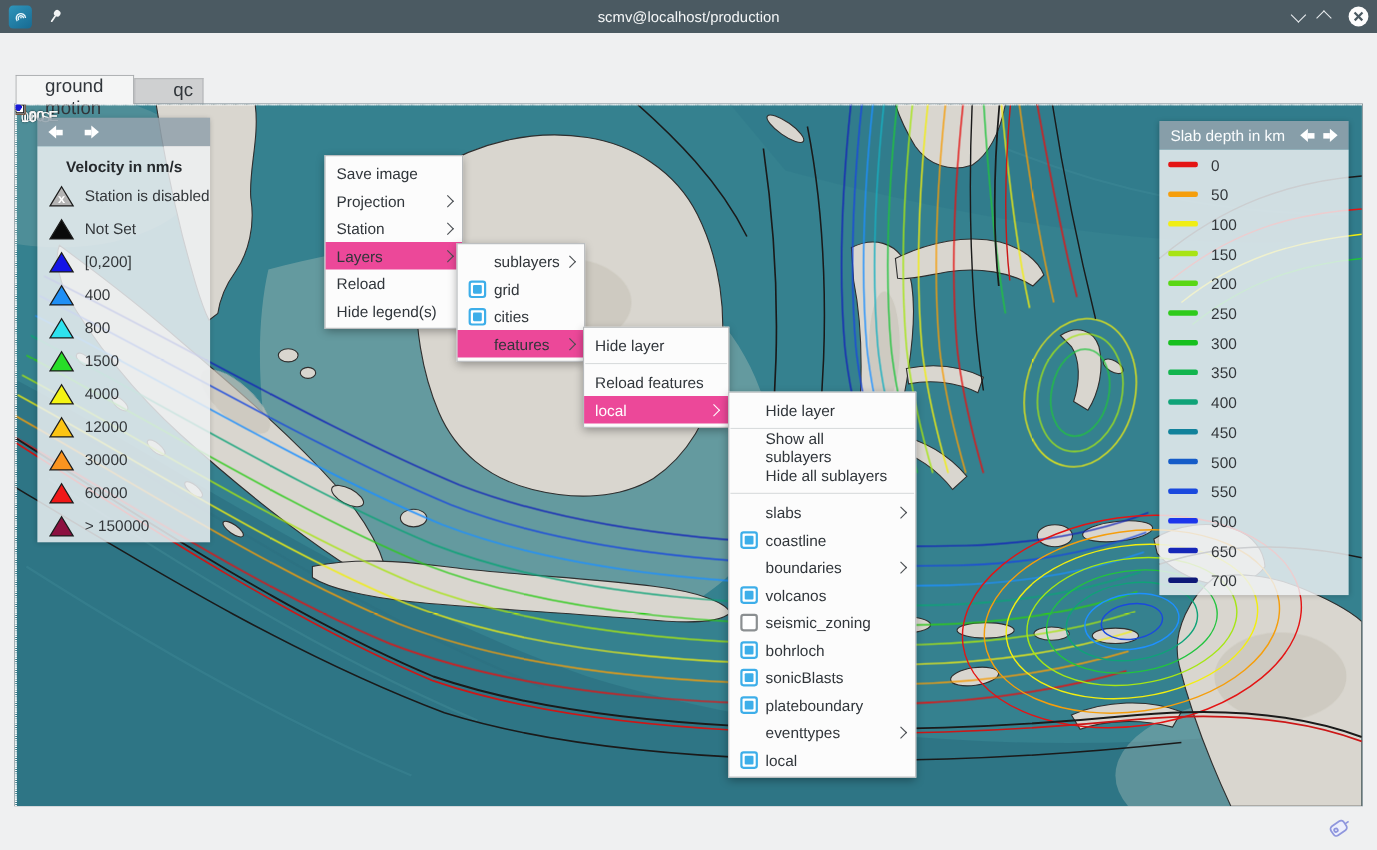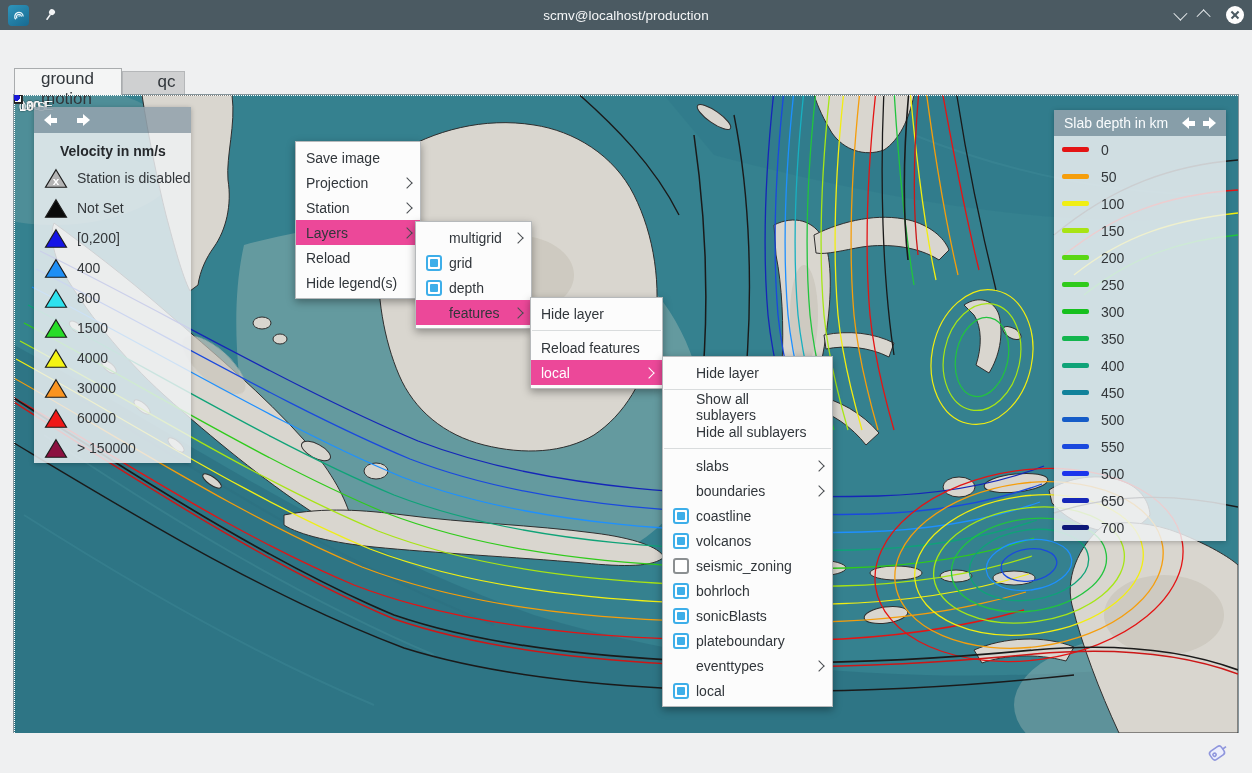--- a/index.html
+++ b/index.html
@@ -450,20 +450,27 @@
             </div>
             <div class="vleg-item">
               <svg class="tri" viewBox="0 0 20 18">
                 <polygon points="10,1.5 19,16.5 1,16.5" stroke="#1d1d1d" stroke-width="1" style="fill: rgb(244, 244, 20);"></polygon>
                 <text class="tri-x" x="10" y="14.5">x</text>
               </svg>
               <span class="vleg-label">4000</span>
             </div>
             <div class="vleg-item">
               <svg class="tri" viewBox="0 0 20 18">
+                <polygon points="10,1.5 19,16.5 1,16.5" stroke="#1d1d1d" stroke-width="1" style="fill: rgb(252, 196, 20);"></polygon>
+                <text class="tri-x" x="10" y="14.5">x</text>
+              </svg>
+              <span class="vleg-label">12000</span>
+            </div>
+            <div class="vleg-item">
+              <svg class="tri" viewBox="0 0 20 18">
                 <polygon points="10,1.5 19,16.5 1,16.5" stroke="#1d1d1d" stroke-width="1" style="fill: rgb(250, 148, 32);"></polygon>
                 <text class="tri-x" x="10" y="14.5">x</text>
               </svg>
               <span class="vleg-label">30000</span>
             </div>
             <div class="vleg-item">
               <svg class="tri" viewBox="0 0 20 18">
                 <polygon points="10,1.5 19,16.5 1,16.5" stroke="#1d1d1d" stroke-width="1" style="fill: rgb(240, 24, 24);"></polygon>
                 <text class="tri-x" x="10" y="14.5">x</text>
               </svg>
@@ -590,31 +597,31 @@
 
           <span class="mi-label">Hide legend(s)</span>
 
         </div>
       </div>
 
     <div class="menu menu2 cbcol">
 
     <div class="mi" data-arrow="true">
           <span class="cb"></span>
-          <span class="mi-label">multigrid</span>
+          <span class="mi-label">sublayers</span>
           <span class="arrow"></span>
         </div>
         <div class="mi" data-checked="true">
           <span class="cb"></span>
           <span class="mi-label">grid</span>
 
         </div>
         <div class="mi" data-checked="true">
           <span class="cb"></span>
-          <span class="mi-label">depth</span>
+          <span class="mi-label">cities</span>
 
         </div>
         <div class="mi" data-arrow="true" data-highlight="open">
           <span class="cb"></span>
           <span class="mi-label">features</span>
           <span class="arrow"></span>
         </div>
       </div>
 
     <div class="menu menu3">
@@ -654,29 +661,29 @@
           <span class="cb"></span>
           <span class="mi-label">Hide all sublayers</span>
 
         </div>
         <div class="msep"></div>
         <div class="mi" data-arrow="true">
           <span class="cb"></span>
           <span class="mi-label">slabs</span>
           <span class="arrow"></span>
         </div>
+        <div class="mi" data-checked="true">
+          <span class="cb"></span>
+          <span class="mi-label">coastline</span>
+
+        </div>
         <div class="mi" data-arrow="true">
           <span class="cb"></span>
           <span class="mi-label">boundaries</span>
           <span class="arrow"></span>
-        </div>
-        <div class="mi" data-checked="true">
-          <span class="cb"></span>
-          <span class="mi-label">coastline</span>
-
         </div>
         <div class="mi" data-checked="true">
           <span class="cb"></span>
           <span class="mi-label">volcanos</span>
 
         </div>
         <div class="mi" data-checked="false">
           <span class="cb"></span>
           <span class="mi-label">seismic_zoning</span>
 

